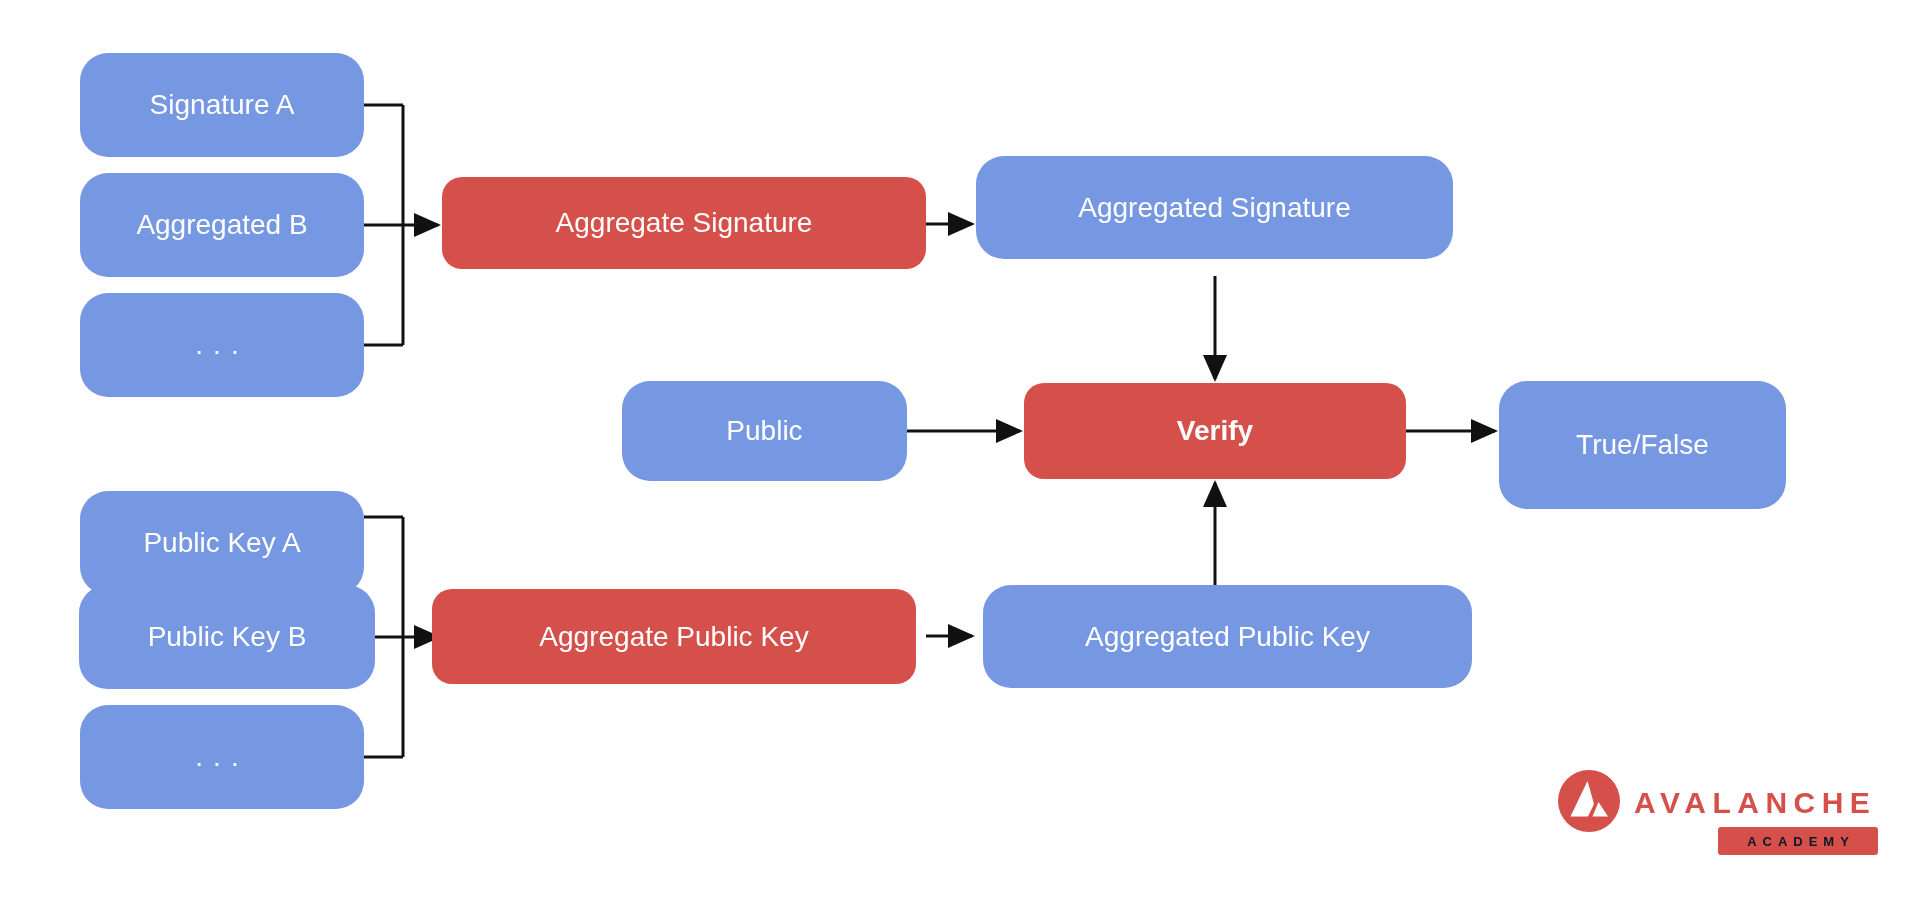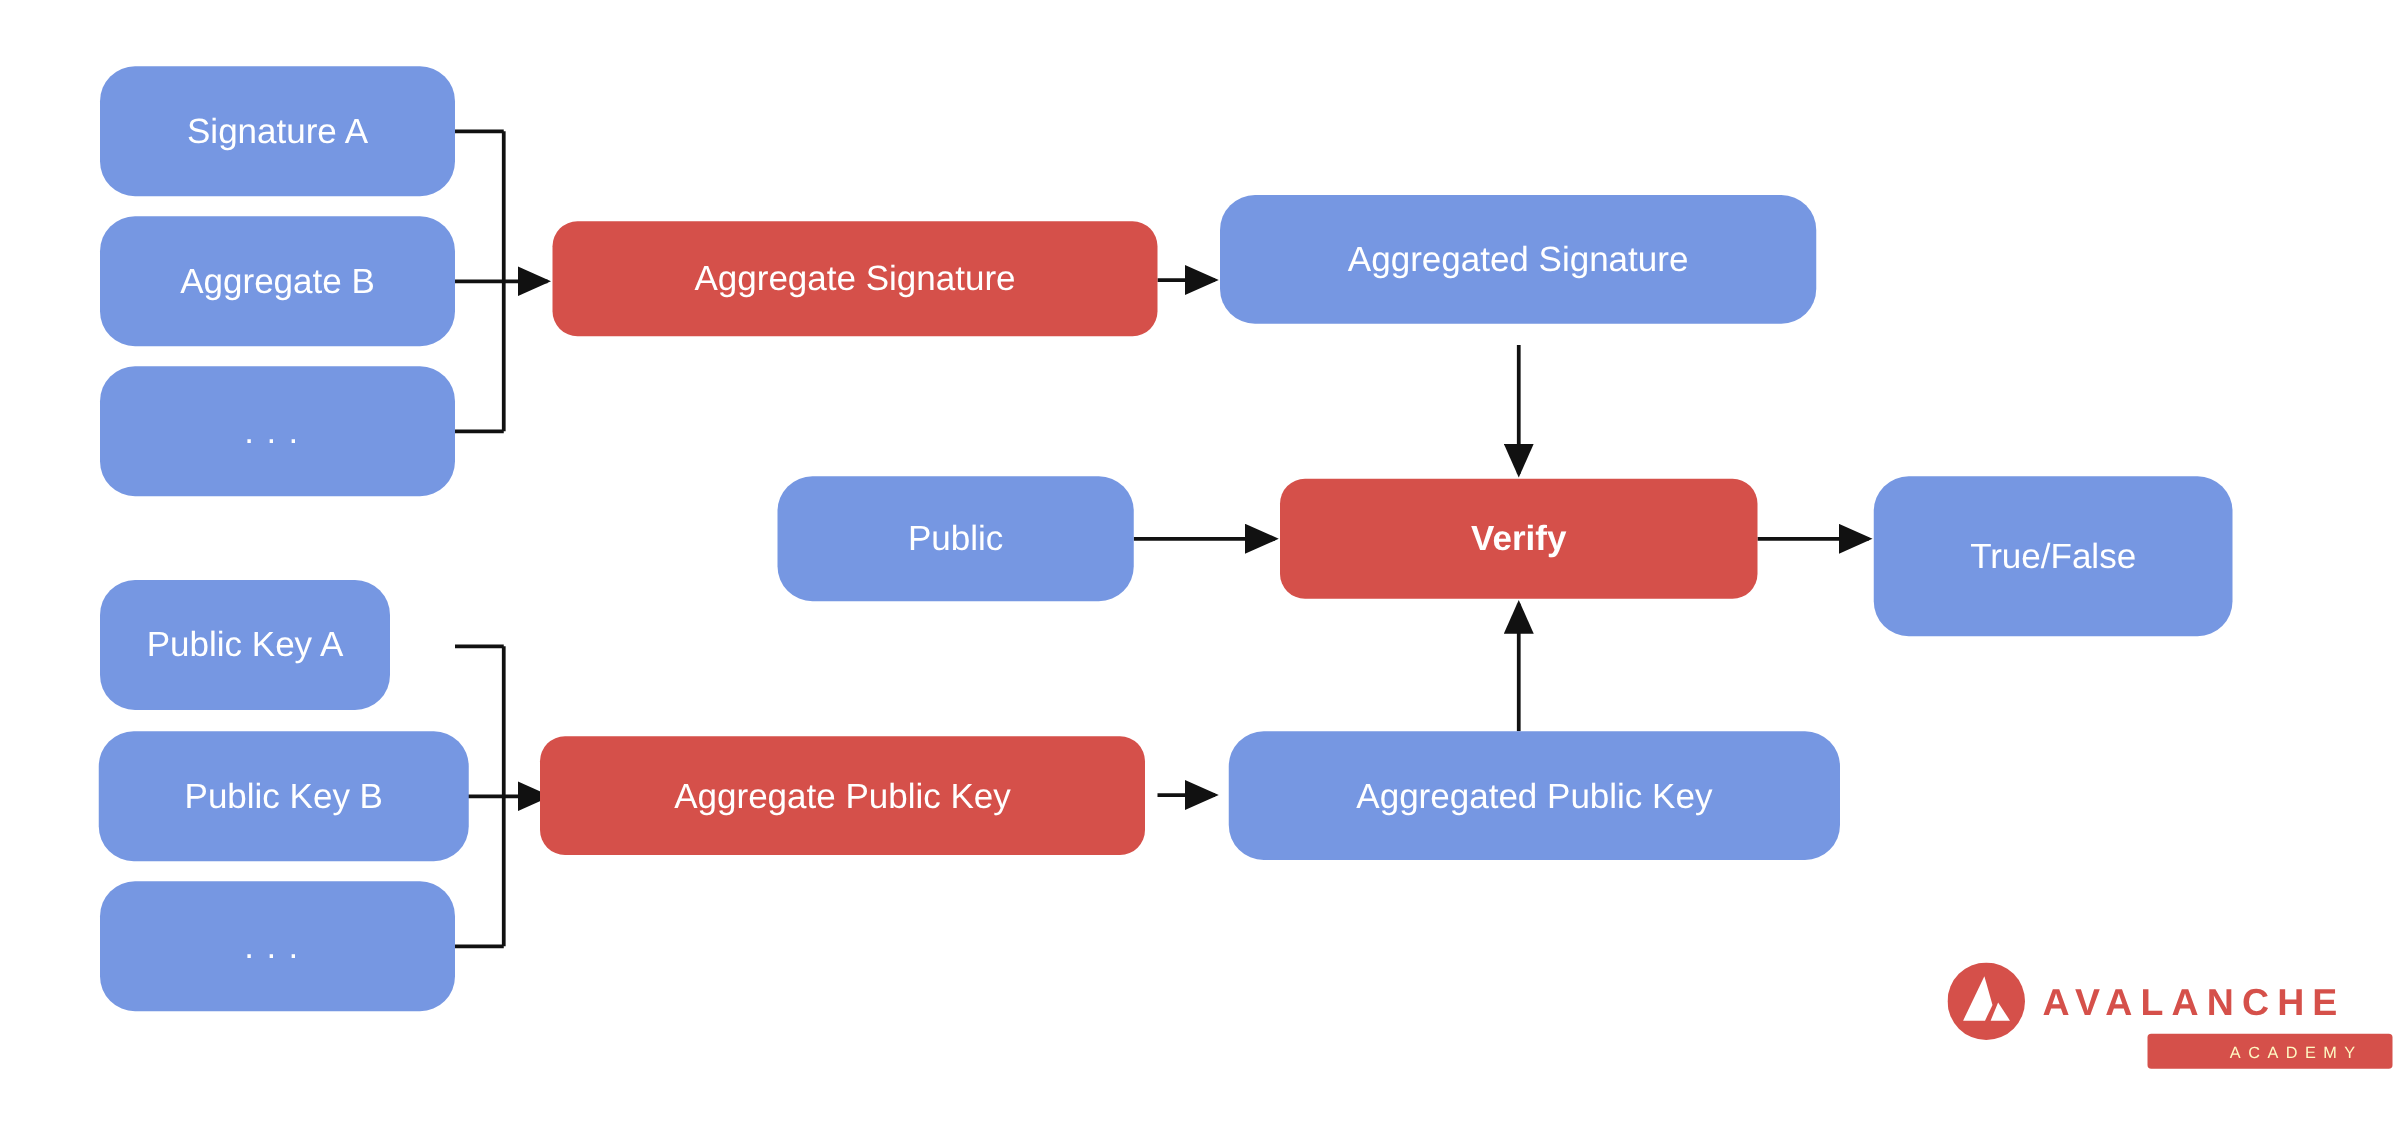--- a/index.html
+++ b/index.html
@@ -64,26 +64,25 @@
     font-weight:700;
     letter-spacing:6.5px;
     white-space:nowrap;
   }
   .logo-badge{
     position:absolute; left:166px; top:61px;
     width:160px; height:28px;
     background:var(--logo-red);
     border-radius:3px;
     display:flex; align-items:center; justify-content:center;
-    color:#fef9c3;
+    color:#0f172a;
     font-size:13px;
-    font-weight:400;
+    font-weight:700;
     letter-spacing:6px;
     text-indent:6px; 
-    padding-left:36px;
   }
 </style>
 </head>
 <body>
 
 <div class="canvas">
 
   <svg class="arrows" xmlns="http://www.w3.org/2000/svg">
     <defs>
       <marker id="ah" markerWidth="9" markerHeight="8" refX="8" refY="4" orient="auto" markerUnits="strokeWidth">
@@ -111,21 +110,21 @@
     <line x1="403" y1="517" x2="403" y2="757"></line>
     <line x1="364" y1="637" x2="438" y2="637" marker-end="url(#ah)"></line>
 
     <line x1="926" y1="636" x2="972" y2="636" marker-end="url(#ah)"></line>
   </svg>
 
   <div class="node blue" style="left:80px;top:53px;width:284px;height:104px">
     <span>Signature A</span>
   </div>
   <div class="node blue" style="left:80px;top:173px;width:284px;height:104px">
-    <span>Aggregate B</span>
+    <span>Aggregated B</span>
   </div>
   <div class="node blue" style="left:80px;top:293px;width:284px;height:104px">
     <span class="dots">...</span>
   </div>
 
   <div class="node red" style="left:442px;top:177px;width:484px;height:92px">
     <span>Aggregate Signature</span>
   </div>
   <div class="node blue" style="left:976px;top:156px;width:477px;height:103px">
     <span>Aggregated Signature</span>
@@ -134,21 +133,21 @@
   <div class="node blue" style="left:622px;top:381px;width:285px;height:100px">
     <span>Public</span>
   </div>
   <div class="node red bold" style="left:1024px;top:383px;width:382px;height:96px">
     <span>Verify</span>
   </div>
   <div class="node blue" style="left:1499px;top:381px;width:287px;height:128px">
     <span>True/False</span>
   </div>
 
-  <div class="node blue" style="left:80px;top:464px;width:232px;height:104px">
+  <div class="node blue" style="left:80px;top:491px;width:284px;height:104px">
     <span>Public Key A</span>
   </div>
   <div class="node blue" style="left:79px;top:585px;width:296px;height:104px">
     <span>Public Key B</span>
   </div>
   <div class="node blue" style="left:80px;top:705px;width:284px;height:104px">
     <span class="dots">...</span>
   </div>
 
   <div class="node red" style="left:432px;top:589px;width:484px;height:95px">

